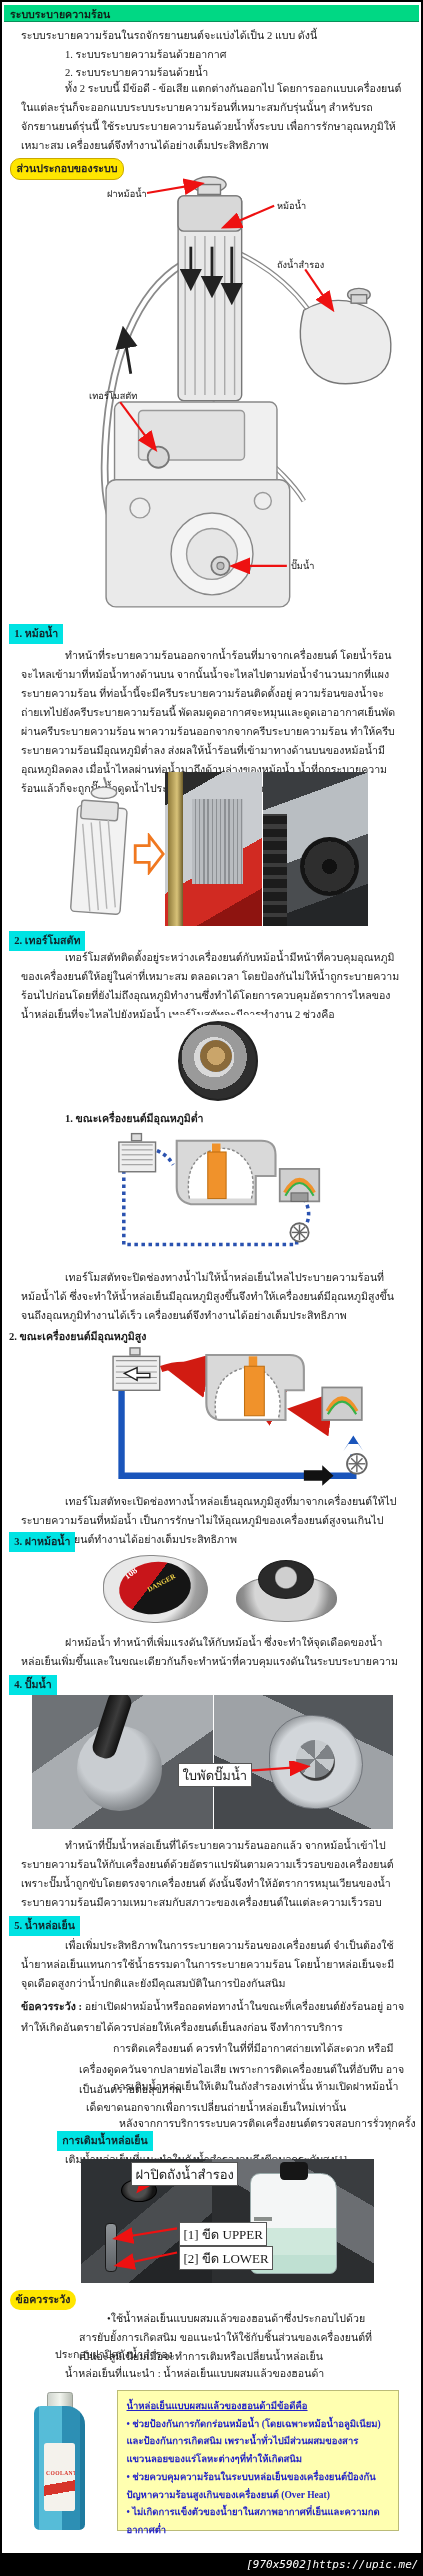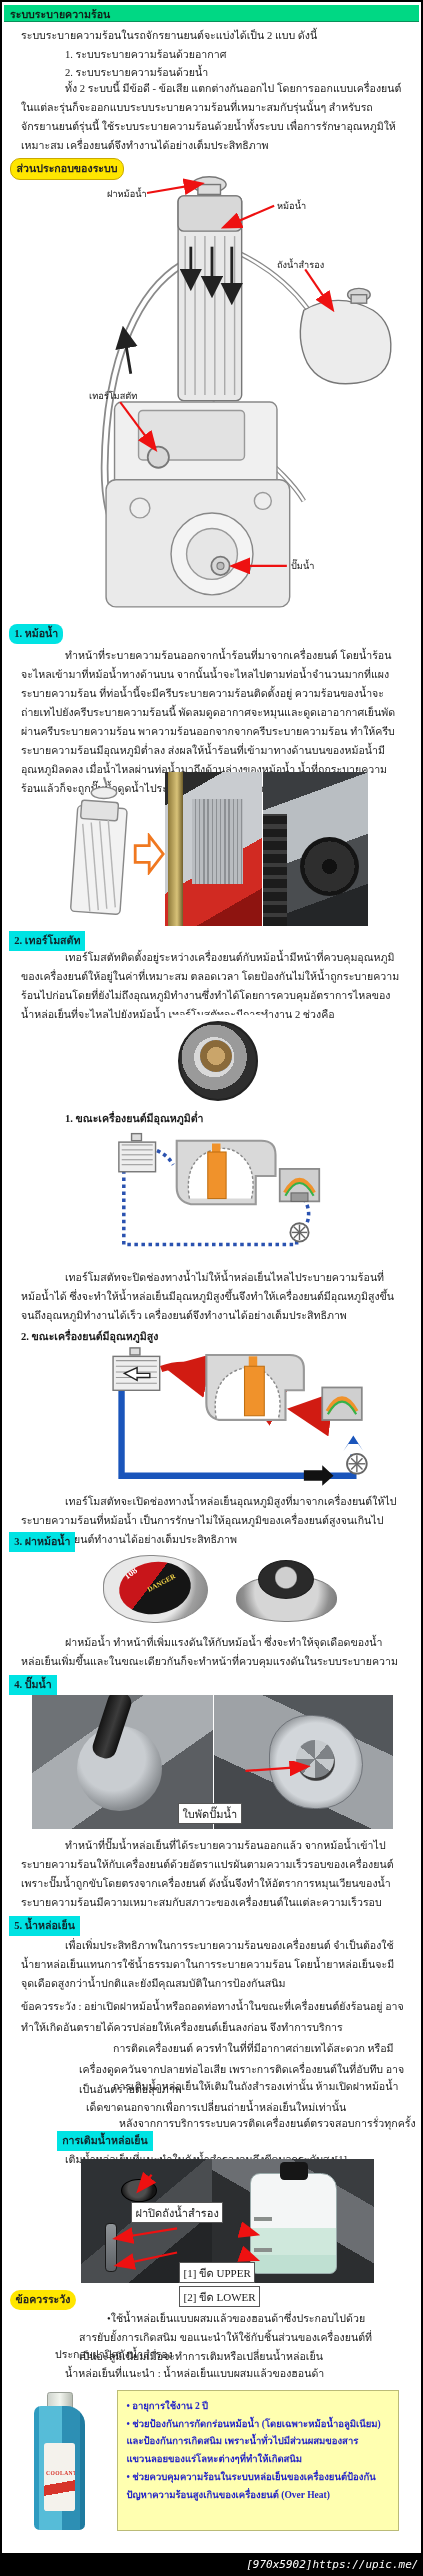--- a/index.html
+++ b/index.html
@@ -11,21 +11,21 @@
   .page-bg{left:2.1px;top:2.1px;width:419px;height:2551px;background:#ffffff;}
   .title-bar{left:4.2px;top:5px;width:415px;height:16px;border-bottom:0.7px solid #0a8f5a;}
   .title-text{left:10px;top:6.4px;font-size:10.6px;font-weight:bold;color:#102018;text-align:right;}
   .body-par{width:381px;left:21px;font-size:10.6px;line-height:19px;text-indent:44px;text-align:left;}
   .line{font-size:10.6px;line-height:15.5px;white-space:nowrap;}
   .sec-hdr{padding:1.4px 5px 2.1px 5px;font-size:10.6px;font-weight:bold;color:#10242a;white-space:nowrap;}
   .yellow-hdr{padding:1.4px 5.6px 2.1px 5.6px;font-size:10.6px;font-weight:bold;color:#222;white-space:nowrap;border-radius:10px;}
   .dlabel{font-size:9.2px;color:#111;white-space:nowrap;}
   .sub-title{font-size:10.6px;font-weight:bold;white-space:nowrap;}
   .photo{overflow:hidden;}
-  .wlabel{background:#fff;border:0.7px solid #555;font-size:11px;padding:0.7px 3.5px;white-space:nowrap;z-index:5;margin-top:40px;}
+  .wlabel{background:#fff;border:0.7px solid #555;font-size:13px;padding:0.7px 3.5px;white-space:nowrap;z-index:5;}
   .adv-par{font-size:9.5px;font-weight:bold;line-height:17.7px;}
   .watermark{font-size:11px;color:#fff;font-family:"DejaVu Sans Mono","Liberation Mono",monospace;font-style:italic;}
 </style>
 </head>
 <body>
 
 <div class="abs page-bg"></div>
 
 <div class="abs title-bar" style="background:#00D884;"></div>
 <div class="abs title-text">ระบบระบายความร้อน</div>
@@ -100,21 +100,21 @@
     <line x1="406" y1="562" x2="330" y2="562" marker-end="url(#ra)"></line>
   </g>
 </svg>
 
 <div class="abs dlabel" style="left:107px;top:186px;">ฝาหม้อน้ำ</div>
 <div class="abs dlabel" style="left:277px;top:198px;">หม้อน้ำ</div>
 <div class="abs dlabel" style="left:277px;top:257px;">ถังน้ำสำรอง</div>
 <div class="abs dlabel" style="left:89px;top:388px;">เทอร์โมสตัท</div>
 <div class="abs dlabel" style="left:291px;top:558px;text-align:right;">ปั๊มน้ำ</div>
 
-<div class="abs sec-hdr" style="left:9.2px;top:624px;background:#00E3E3;border-radius:8px;">1. หม้อน้ำ</div>
+<div class="abs sec-hdr" style="left:9.2px;top:624px;background:#00E3E3;">1. หม้อน้ำ</div>
 <div class="abs body-par" style="top:646px;">ทำหน้าที่ระบายความร้อนออกจากน้ำร้อนที่มาจากเครื่องยนต์ โดยน้ำร้อนจะไหลเข้ามาที่หม้อน้ำทางด้านบน จากนั้นน้ำจะไหลไปตามท่อน้ำจำนวนมากที่แผงระบายความร้อน ที่ท่อน้ำนี้จะมีครีบระบายความร้อนติดตั้งอยู่ ความร้อนของน้ำจะถ่ายเทไปยังครีบระบายความร้อนนี้ พัดลมดูดอากาศจะหมุนและดูดเอาอากาศเย็นพัดผ่านครีบระบายความร้อน พาความร้อนออกจากจากครีบระบายความร้อน ทำให้ครีบระบายความร้อนมีอุณหภูมิต่ำลง ส่งผลให้น้ำร้อนที่เข้ามาทางด้านบนของหม้อน้ำมีอุณหภูมิลดลง เมื่อน้ำไหลผ่านท่อน้ำมาถึงด้านล่างของหม้อน้ำ น้ำที่ถูกระบายความร้อนแล้วก็จะถูกปั๊มน้ำดูดน้ำไประบายความร้อนให้กับเครื่องยนต์ต่อไป</div>
 
 <svg class="abs" style="left:60px;top:773px;" width="78" height="152" viewBox="0 0 110 215">
   <ellipse cx="62" cy="28" rx="18" ry="8" fill="#eee" stroke="#888" stroke-width="2"></ellipse>
   <line x1="62" y1="6" x2="66" y2="18" stroke="#888" stroke-width="3"></line>
   <rect x="20" y="48" width="70" height="150" rx="6" fill="#f2f2f2" stroke="#888" stroke-width="2" transform="rotate(4 55 120)"></rect>
   <rect x="30" y="40" width="52" height="26" rx="4" fill="#e2e2e2" stroke="#888" stroke-width="2" transform="rotate(4 55 50)"></rect>
   <g stroke="#b5b5b5" stroke-width="2">
     <line x1="32" y1="72" x2="42" y2="196"></line>
       <line x1="44" y1="70" x2="54" y2="194"></line>
@@ -175,21 +175,21 @@
   <circle cx="424" cy="148" r="13" fill="#fff" stroke="#666" stroke-width="2.5"></circle>
   <g stroke="#666" stroke-width="2">
       <line x1="424" y1="137" x2="424" y2="159"></line>
       <line x1="413" y1="148" x2="435" y2="148"></line>
       <line x1="416" y1="140" x2="432" y2="156"></line>
       <line x1="416" y1="156" x2="432" y2="140"></line>
     </g>
 </svg>
 <div class="abs body-par" style="top:1268px;">เทอร์โมสตัทจะปิดช่องทางน้ำไม่ให้น้ำหล่อเย็นไหลไประบายความร้อนที่หม้อน้ำได้ ซึ่งจะทำให้น้ำหล่อเย็นมีอุณหภูมิสูงขึ้นจึงทำให้เครื่องยนต์มีอุณหภูมิสูงขึ้นจนถึงอุณหภูมิทำงานได้เร็ว เครื่องยนต์จึงทำงานได้อย่างเต็มประสิทธิภาพ</div>
 
-<div class="abs sub-title" style="left:21px;top:1328px;">2. ขณะเครื่องยนต์มีอุณหภูมิสูง</div>
+<div class="abs sub-title" style="left:9px;top:1328px;">2. ขณะเครื่องยนต์มีอุณหภูมิสูง</div>
 <svg class="abs" style="left:0;top:1345px;" width="424" height="145" viewBox="0 0 600 205">
   <defs>
       <marker id="rda" markerWidth="9" markerHeight="9" refX="7" refY="4.5" orient="auto">
         <polygon points="0,0 9,4.5 0,9" fill="#d11b12"></polygon>
       </marker>
     </defs>
 
   <path d="M172,60 V185 H500 V155" fill="none" stroke="#1A55BB" stroke-width="9"></path>
   <polygon points="430,177 456,177 456,170 472,185 456,199 456,192 430,192" fill="#111"></polygon>
   <polygon points="493,140 507,140 514,150 500,128 486,150" fill="#1A55BB"></polygon>
@@ -263,21 +263,21 @@
       </marker>
     </defs>
   <line x1="2" y1="14" x2="88" y2="8" stroke="#EE1111" stroke-width="3" marker-end="url(#ra2)"></line>
 </svg>
 <div class="abs body-par" style="top:1836px;">ทำหน้าที่ปั๊มน้ำหล่อเย็นที่ได้ระบายความร้อนออกแล้ว จากหม้อน้ำเข้าไประบายความร้อนให้กับเครื่องยนต์ด้วยอัตราแปรผันตามความเร็วรอบของเครื่องยนต์ เพราะปั๊มน้ำถูกขับโดยตรงจากเครื่องยนต์ ดังนั้นจึงทำให้อัตราการหมุนเวียนของน้ำระบายความร้อนมีความเหมาะสมกับสภาวะของเครื่องยนต์ในแต่ละความเร็วรอบ</div>
 
 <div class="abs sec-hdr" style="left:9.2px;top:1916px;background:#00E3E3;">5. น้ำหล่อเย็น</div>
 <div class="abs body-par" style="top:1936px;">เพื่อเพิ่มประสิทธิภาพในการระบายความร้อนของเครื่องยนต์ จำเป็นต้องใช้น้ำยาหล่อเย็นแทนการใช้น้ำธรรมดาในการระบายความร้อน โดยน้ำยาหล่อเย็นจะมีจุดเดือดสูงกว่าน้ำปกติและยังมีคุณสมบัติในการป้องกันสนิม</div>
 
 <div class="abs" style="left:21px;top:1997px;width:385px;font-size:10.6px;line-height:20.5px;">
-  <span style="font-weight:normal;text-align:right;">ข้อควรระวัง :</span>
+  <span style="font-weight:bold;text-align:right;">ข้อควรระวัง :</span>
   <span>อย่าเปิดฝาหม้อน้ำหรือถอดท่อทางน้ำในขณะที่เครื่องยนต์ยังร้อนอยู่ อาจทำให้เกิดอันตรายได้ควรปล่อยให้เครื่องยนต์เย็นลงก่อน จึงทำการบริการ</span>
 </div>
 <div class="abs" style="left:79px;top:2039px;width:326px;font-size:10.6px;line-height:20.5px;text-indent:34px;">การติดเครื่องยนต์ ควรทำในที่ที่มีอากาศถ่ายเทได้สะดวก หรือมีเครื่องดูดควันจากปลายท่อไอเสีย เพราะการติดเครื่องยนต์ในที่อับทึบ อาจเป็นอันตรายต่อสุขภาพ</div>
 <div class="abs" style="left:86px;top:2077px;width:319px;font-size:10.6px;line-height:20.5px;text-indent:27px;">การเติมน้ำหล่อเย็นให้เติมในถังสำรองเท่านั้น ห้ามเปิดฝาหม้อน้ำเด็ดขาดนอกจากเพื่อการเปลี่ยนถ่ายน้ำหล่อเย็นใหม่เท่านั้น</div>
 <div class="abs line" style="left:113px;top:2116px;margin-left:6px;">หลังจากการบริการระบบควรติดเครื่องยนต์ตรวจสอบการรั่วทุกครั้ง</div>
 
 <div class="abs sec-hdr" style="left:9.2px;top:2131px;background:#00E3E3;margin-left:48px;">การเติมน้ำหล่อเย็น</div>
 <div class="abs line" style="left:65px;top:2152px;">เติมน้ำหล่อเย็นที่แนะนำในถังน้ำสำรองจนถึงขีดบอกระดับสูง[1]</div>
 
 <div class="abs photo" style="left:81px;top:2159px;width:131px;height:124px;background:linear-gradient(140deg,#2e3134 0 45%,#4a4d50 45% 70%,#232527 70%);">
@@ -315,19 +315,20 @@
 
 <div class="abs" style="left:34px;top:2392px;width:54px;height:138px;">
   <div class="abs" style="left:12.7px;top:0;width:24px;height:15.5px;background:linear-gradient(90deg,#cfd4cd,#f2f5ee 50%,#b8bdb4);border-radius:2.8px 2.8px 1.4px 1.4px;border:0.7px solid #9aa097;"></div>
   <div class="abs" style="left:0;top:14px;width:51px;height:124px;background:linear-gradient(90deg,#2e9bc0 0 10%,#56bcd8 10% 55%,#2d8fb4 55% 90%,#1f7ba0 90%);border-radius:7px 18.4px 5.6px 5.6px;"></div>
   <div class="abs" style="left:10px;top:51px;width:31px;height:68px;background:linear-gradient(170deg,#f4f2ec 0 58%,#d7342a 58% 72%,#f4f2ec 72%);border-radius:2.8px;overflow:hidden;">
     <span class="abs" style="left:2.1px;top:27px;font-size:5.6px;font-weight:bold;color:#d7342a;letter-spacing:0.4px;">COOLANT</span>
   </div>
 </div>
 
 <div class="abs" style="left:117px;top:2390px;width:282px;height:141px;background:#FFFFB0;border:0.7px solid #BBBB77;padding:7px 8.5px;box-sizing:border-box;color:#2424C8;">
-  <div class="adv-par">• อายุการใช้งาน 2 ปี</div>
+  <div class="adv-par" style="text-decoration:underline;">น้ำหล่อเย็นแบบผสมแล้วของฮอนด้ามีข้อดีคือ</div>
   <div class="adv-par">• ช่วยป้องกันการกัดกร่อนหม้อน้ำ (โดยเฉพาะหม้อน้ำอลูมิเนียม) และป้องกันการเกิดสนิม เพราะน้ำทั่วไปมีส่วนผสมของสารแขวนลอยของแร่โลหะต่างๆที่ทำให้เกิดสนิม</div>
   <div class="adv-par">• ช่วยควบคุมความร้อนในระบบหล่อเย็นของเครื่องยนต์ป้องกันปัญหาความร้อนสูงเกินของเครื่องยนต์ (Over Heat)</div>
+  <div class="adv-par">• ไม่เกิดการแข็งตัวของน้ำยาในสภาพอากาศที่เย็นและความกดอากาศต่ำ</div>
 </div>
 
 <div class="abs watermark" style="right:5.6px;top:2558px;">[970x5902]https://upic.me/</div>
 
 
 </body></html>

